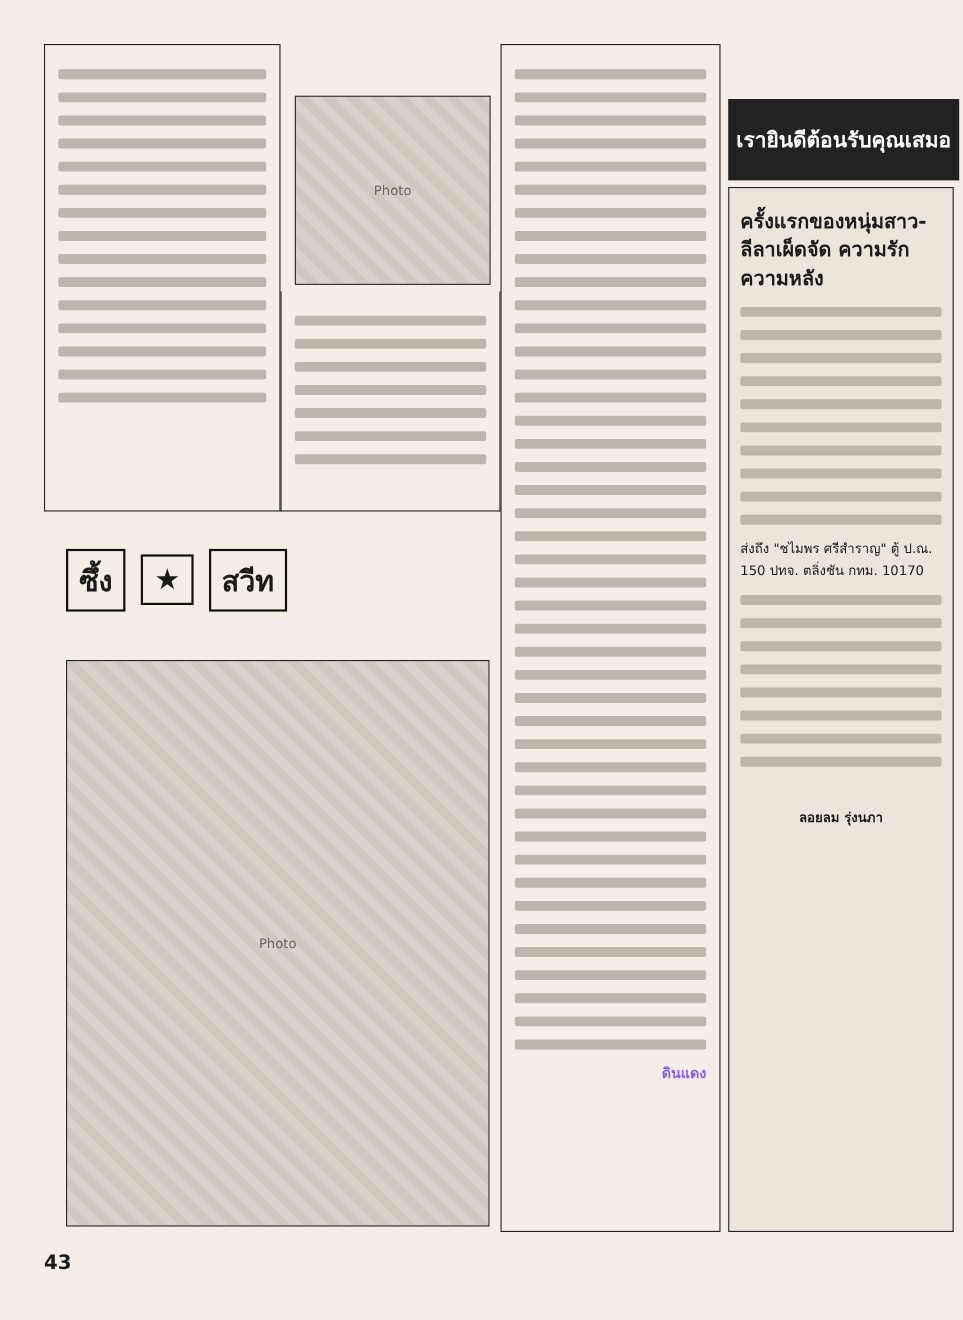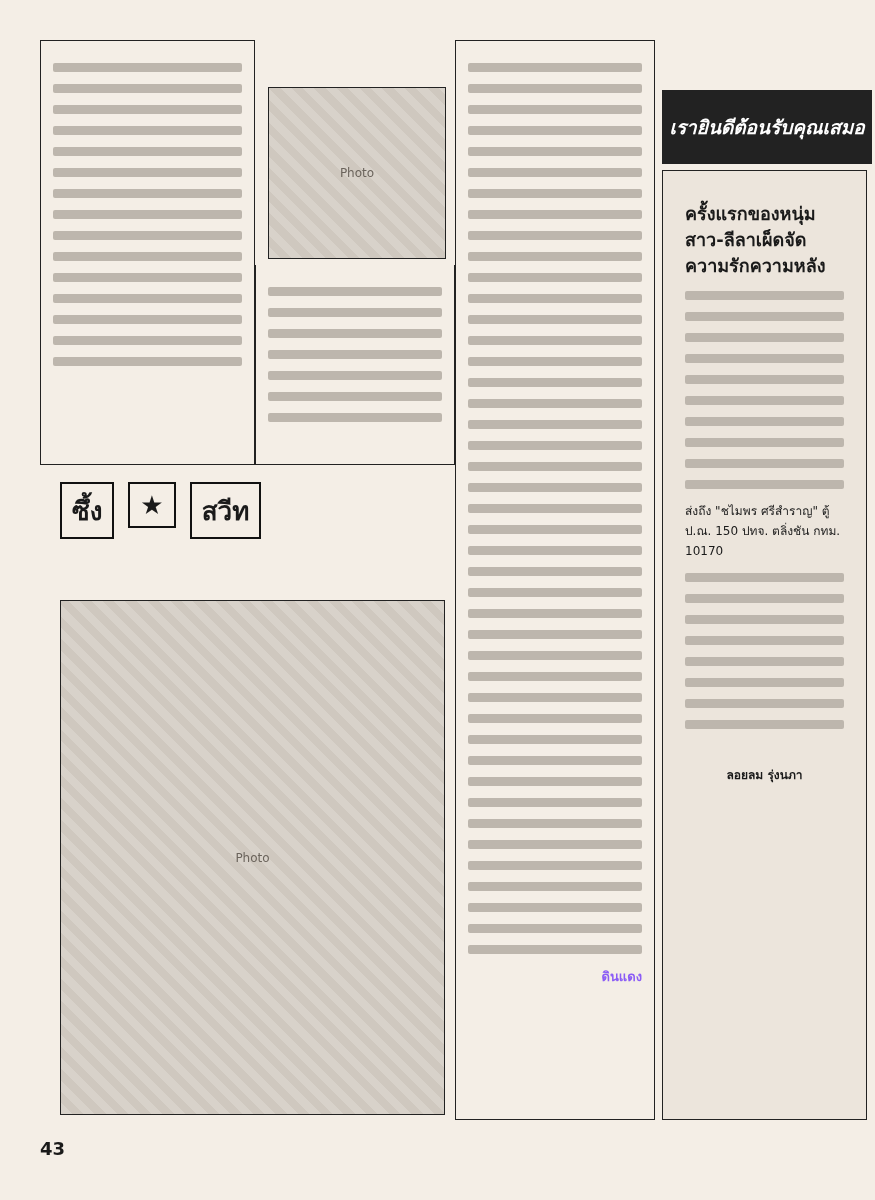--- a/index.html
+++ b/index.html
@@ -1,25 +1,25 @@
 <!DOCTYPE html>
 <html><head>
 <meta charset="utf-8">
 <style>
   html,body{margin:0;padding:0;}
   body{width:875px;height:1200px;background:#f4eee6;font-family:"DejaVu Sans",sans-serif;color:#1a1a1a;position:relative;overflow:hidden;}
   .col{position:absolute;border:1px solid #222;box-sizing:border-box;padding:10px 12px;}
   .ph{background:repeating-linear-gradient(45deg,#d8d2ca,#d8d2ca 8px,#cfc8bf 8px,#cfc8bf 16px);display:flex;align-items:center;justify-content:center;color:#6b645c;font-size:12px;}
   .txt{font-size:13px;line-height:22px;color:#8b5cf6;}
   .placeholder-lines div{height:9px;background:#bdb6ad;margin:12px 0;border-radius:2px;}
-  .banner{position:absolute;left:662px;top:90px;width:210px;height:74px;background:#222;color:#fff;display:flex;align-items:center;justify-content:center;font-size:19px;font-weight:bold;font-style:italic;}
-  .section-head{position:absolute;left:60px;top:482px;width:382px;height:90px;display:flex;align-items:flex-start;gap:14px;}
+  .banner{position:absolute;left:662px;top:90px;width:210px;height:74px;background:#222;color:#fff;display:flex;align-items:center;justify-content:center;font-size:19px;font-weight:bold;}
+  .section-head{position:absolute;left:60px;top:482px;width:382px;height:90px;display:flex;align-items:center;gap:14px;}
   .section-head span{border:2px solid #111;padding:6px 10px;font-size:26px;font-weight:bold;}
   .pagenum{position:absolute;left:40px;top:1138px;font-size:18px;font-weight:bold;}
-  .right{position:absolute;left:662px;top:170px;width:205px;bottom:80px;border:1px solid #222;box-sizing:border-box;padding:22px;background:#ece5dc;font-size:12px;line-height:20px;}
+  .right{position:absolute;left:662px;top:170px;width:205px;bottom:80px;border:1px solid #222;box-sizing:border-box;padding:10px;background:#ece5dc;font-size:12px;line-height:20px;}
   .right h3{font-size:18px;line-height:26px;margin:8px 0;}
 </style>
 </head>
 <body>
 
 <div class="col" style="left:40px;top:40px;width:215px;height:425px;">
   <div class="placeholder-lines">
       <div></div>
       <div></div>
       <div></div>

